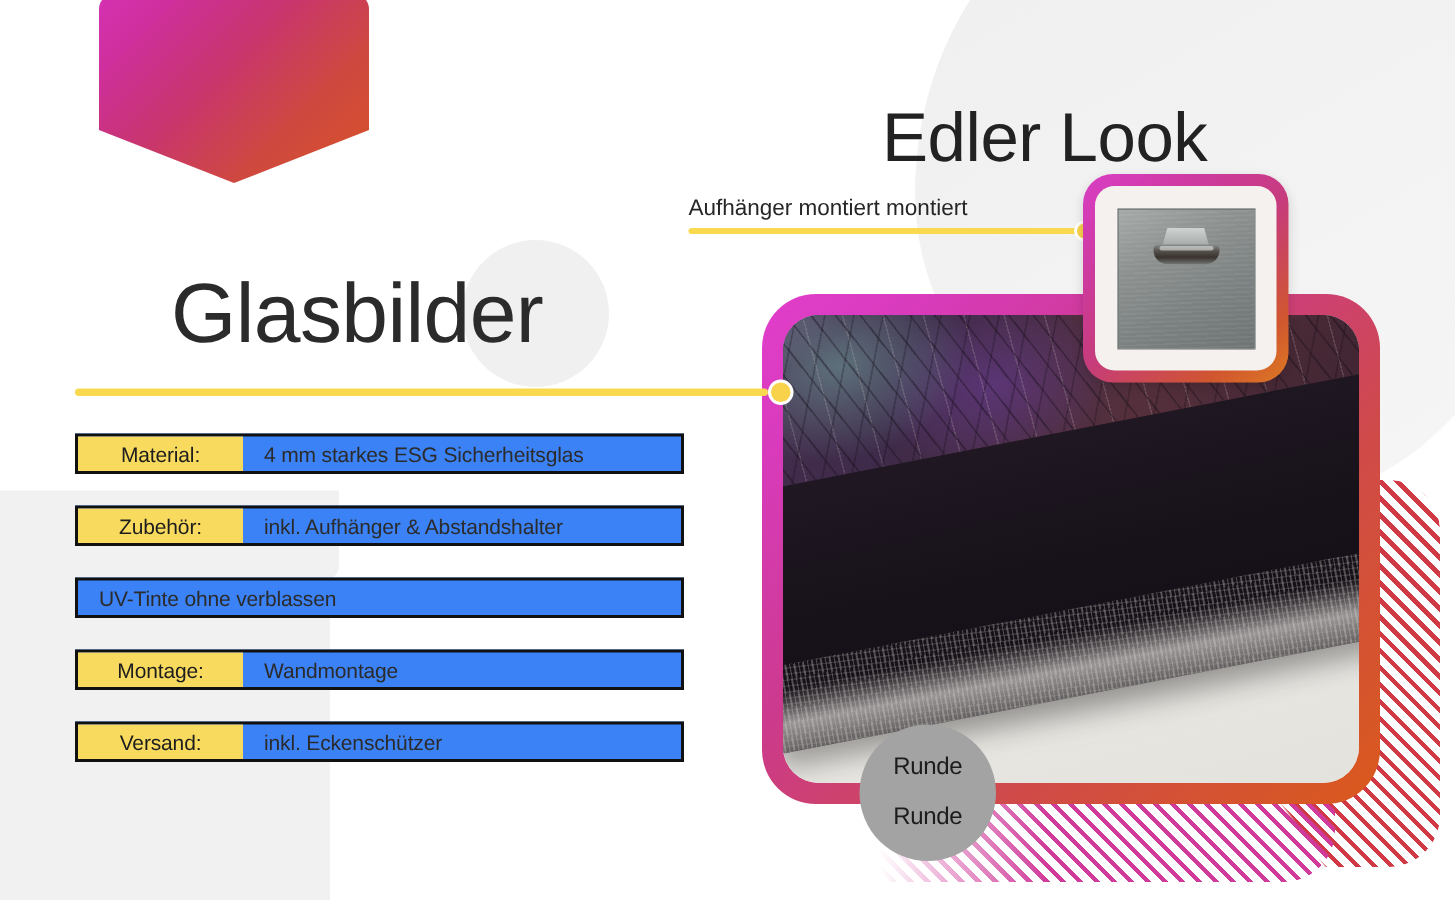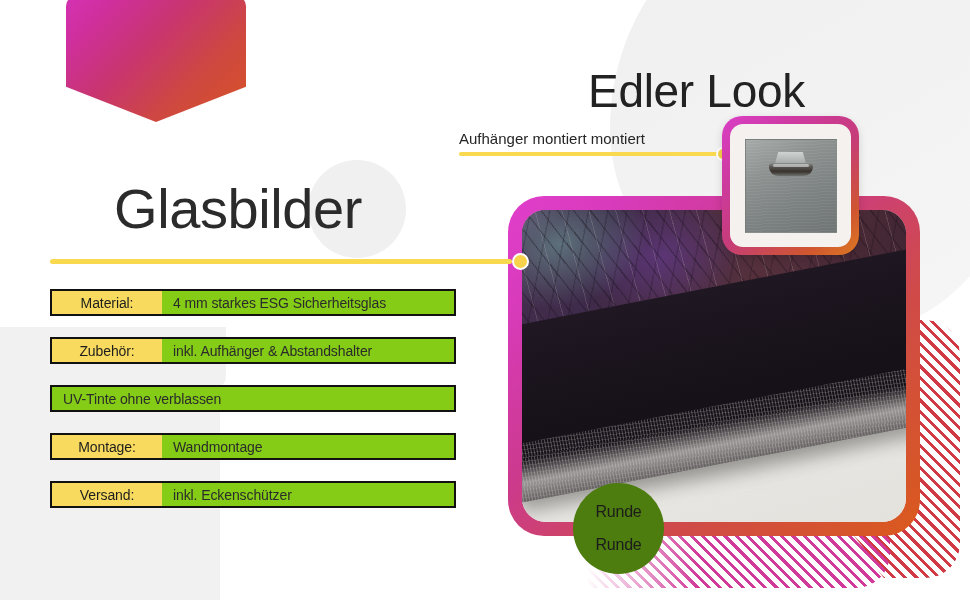--- a/index.html
+++ b/index.html
@@ -163,42 +163,42 @@
     position: absolute;
     left: 50px;
     top: 289px;
     width: 406px;
   }
   .spec-row {
     display: flex;
     align-items: stretch;
     height: 27px;
     border: 2px solid #111111;
-    background: #84cc16;
+    background: #3b82f6;
     margin-bottom: 21px;
   }
   .spec-key {
     width: 110px;
     flex: 0 0 110px;
     background: #f8db5e;
     display: flex;
     align-items: center;
     justify-content: center;
     font-size: 14px;
     color: #1d1d1d;
     letter-spacing: -0.1px;
   }
   .spec-val {
     flex: 1;
     display: flex;
     align-items: center;
+    padding-left: 14px;
     font-size: 14px;
     color: #2b2b2b;
     letter-spacing: -0.1px;
-    margin-left: 11px;
   }
 
   
   #hatch-deco {
     position: absolute;
     left: 700px;
     top: 320px;
     width: 260px;
     height: 258px;
     border-radius: 34px;
@@ -437,21 +437,21 @@
   }
 
   
   #badge-runde-ecken {
     position: absolute;
     left: 573px;
     top: 483px;
     width: 91px;
     height: 91px;
     border-radius: 50%;
-    background: #4d7c0f;
+    background: #a3a3a3;
     display: flex;
     flex-direction: column;
     align-items: center;
     justify-content: center;
     gap: 14px;
   }
   .badge-line {
     font-size: 16px;
     color: #1c1c1c;
     line-height: 1.15;

